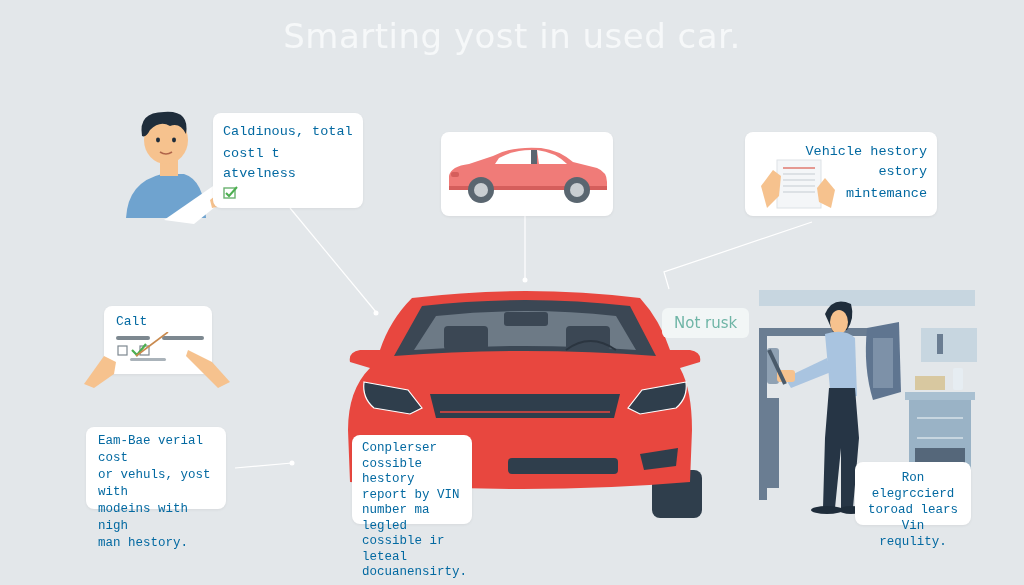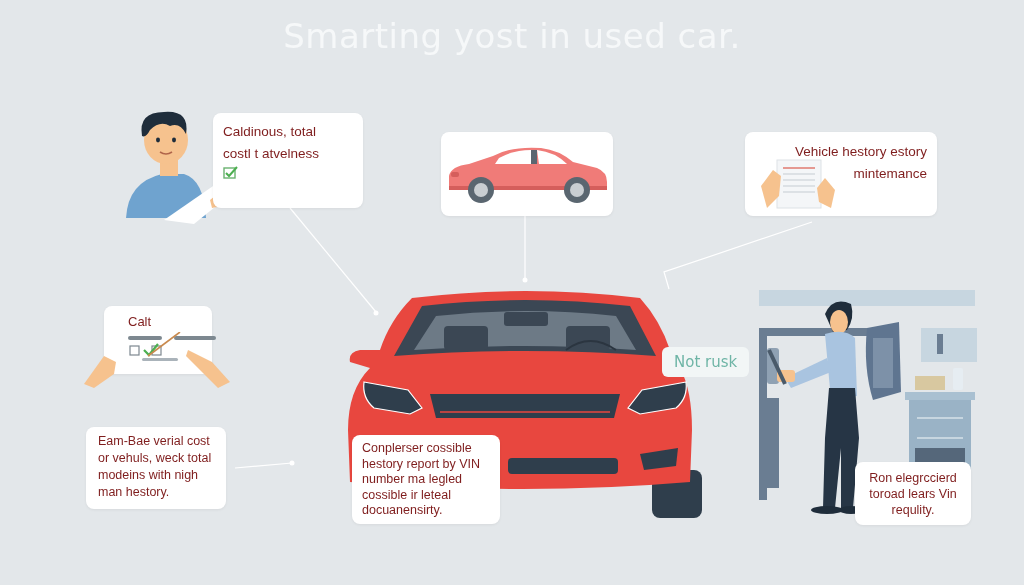--- a/index.html
+++ b/index.html
@@ -11,30 +11,29 @@
     color: #2f3a40;
   }
   .title {
     position: absolute; top: 16px; left: 0; width: 1024px;
     text-align: center; font-size: 34px; color: #f6f8f9;
     letter-spacing: 0.5px; font-family: "DejaVu Sans", sans-serif; font-weight: normal;
   }
   .card {
     position: absolute; background: #ffffff; border-radius: 8px;
     box-shadow: 0 1px 3px rgba(0,0,0,0.06);
-    font-size: 13.5px; line-height: 20px; color: #7f1d1d;
-    font-family: Liberation Sans, sans-serif;
+    font-size: 13.5px; line-height: 20px; color: #0369a1;
+    font-family: Liberation Mono, monospace;
   }
   .connector { position: absolute; top: 0; left: 0; pointer-events: none; }
   .abs { position: absolute; }
   .pill {
     position: absolute; background: #f2f6f6; border-radius: 6px;
     color: #6fb5a6; font-size: 15px; padding: 6px 12px;
     font-family: "DejaVu Sans", sans-serif;
-    margin-top: 39px;
   }
 </style>
 </head>
 <body>
 
 <div class="title">Smarting yost in used car.</div>
 
 <svg class="connector" width="1024" height="585">
   <line x1="290" y1="208" x2="376" y2="312" stroke="#ffffff" stroke-width="1.2"></line>
   <circle cx="376" cy="313" r="2.5" fill="#ffffff"></circle>
@@ -91,40 +90,40 @@
     <line x1="26" y1="12" x2="58" y2="12" stroke="#e07a70" stroke-width="1.5"></line>
     <line x1="26" y1="18" x2="58" y2="18" stroke="#c5ccd2"></line>
     <line x1="26" y1="24" x2="58" y2="24" stroke="#c5ccd2"></line>
     <line x1="26" y1="30" x2="58" y2="30" stroke="#c5ccd2"></line>
     <line x1="26" y1="36" x2="58" y2="36" stroke="#c5ccd2"></line>
     <path d="M4 30 L16 14 L24 20 L22 40 L10 52 Z" fill="#f6c28e"></path>
     <path d="M68 22 L78 34 L74 52 L62 46 L60 32 Z" fill="#f6c28e"></path>
   </svg>
 </div>
 
-<div class="card" style="left:104px;top:306px;width:108px;height:68px;padding:6px 24px;">
+<div class="card" style="left:104px;top:306px;width:108px;height:68px;padding:6px 12px;">
   <div style="font-size:13px;">Calt</div>
   <svg width="96" height="30">
     <rect x="0" y="4" width="34" height="4" rx="2" fill="#7d8890"></rect>
     <rect x="46" y="4" width="42" height="4" rx="2" fill="#7d8890"></rect>
     <rect x="2" y="14" width="9" height="9" fill="none" stroke="#7d8890" stroke-width="1.2"></rect>
     <rect x="24" y="14" width="9" height="9" fill="none" stroke="#7d8890" stroke-width="1.2"></rect>
     <path d="M16 18 L21 23 L30 12" stroke="#4caf50" stroke-width="2.2" fill="none"></path>
     <line x1="20" y1="24" x2="52" y2="0" stroke="#c98a4e" stroke-width="1.6"></line>
     <rect x="14" y="26" width="36" height="3" rx="1.5" fill="#aab3ba"></rect>
   </svg>
 </div>
 <svg class="abs" style="left:80px;top:340px;" width="160" height="50">
   <path d="M4 44 L24 16 L36 22 L34 34 L14 48 Z" fill="#f6c28e"></path>
   <path d="M108 10 L132 22 L150 42 L138 48 L124 34 L106 16 Z" fill="#f6c28e"></path>
 </svg>
 
 <div class="card" style="left:86px;top:427px;width:140px;height:82px;padding:6px 12px;font-size:12.5px;line-height:17px;">
   <div>Eam-Bae verial cost</div>
-  <div>or vehuls, weck total</div>
+  <div>or vehuls, yost with</div>
   <div>modeins with nigh</div>
   <div>man hestory.</div>
 </div>
 
 <div class="abs" style="left:340px;top:290px;width:370px;height:232px;">
   <svg width="370" height="232" viewBox="0 0 370 232">
     <rect x="312" y="180" width="50" height="48" rx="8" fill="#2f3e4c"></rect>
     <path d="M72 8 Q185 -6 300 8 Q320 30 330 60 L350 60 Q362 62 360 72 L340 78 Q352 100 352 140 L350 192 Q185 206 10 192 L8 140 Q8 100 30 78 L10 72 Q8 62 20 60 L40 60 Q50 30 72 8 Z" fill="#e8473f"></path>
     <path d="M82 16 Q185 4 290 16 L316 66 Q185 56 54 66 Z" fill="#3b4754"></path>
     <path d="M96 26 Q185 16 276 26 L296 60 Q185 52 74 60 Z" fill="#6d7a86"></path>
@@ -134,21 +133,21 @@
     <path d="M226 60 Q250 42 276 60" stroke="#2b3540" stroke-width="2" fill="none"></path>
     <path d="M24 92 L68 100 L82 118 L70 124 L34 118 Q22 108 24 92 Z" fill="#2f3e4c" stroke="#ffffff" stroke-width="1.2"></path>
     <path d="M346 92 L302 100 L288 118 L300 124 L336 118 Q348 108 346 92 Z" fill="#2f3e4c" stroke="#ffffff" stroke-width="1.2"></path>
     <path d="M90 104 L280 104 L274 128 L96 128 Z" fill="#2f3e4c"></path>
     <path d="M100 122 L270 122" stroke="#e8473f" stroke-width="1.5"></path>
     <rect x="168" y="168" width="110" height="16" rx="4" fill="#2f3e4c"></rect>
     <path d="M300 164 L338 158 L336 176 L304 180 Z" fill="#2f3e4c"></path>
   </svg>
 </div>
 
-<div class="card" style="left:352px;top:435px;width:148px;height:89px;padding:6px 10px;font-size:12.5px;line-height:15.5px;">
+<div class="card" style="left:352px;top:435px;width:120px;height:89px;padding:6px 10px;font-size:12.5px;line-height:15.5px;">
   <div>Conplerser cossible</div>
   <div>hestory report by VIN</div>
   <div>number ma legled</div>
   <div>cossible ir leteal</div>
   <div>docuanensirty.</div>
 </div>
 
 <div class="pill" style="left:662px;top:308px;">Not rusk</div>
 
 <div class="abs" style="left:755px;top:288px;width:225px;height:230px;">

